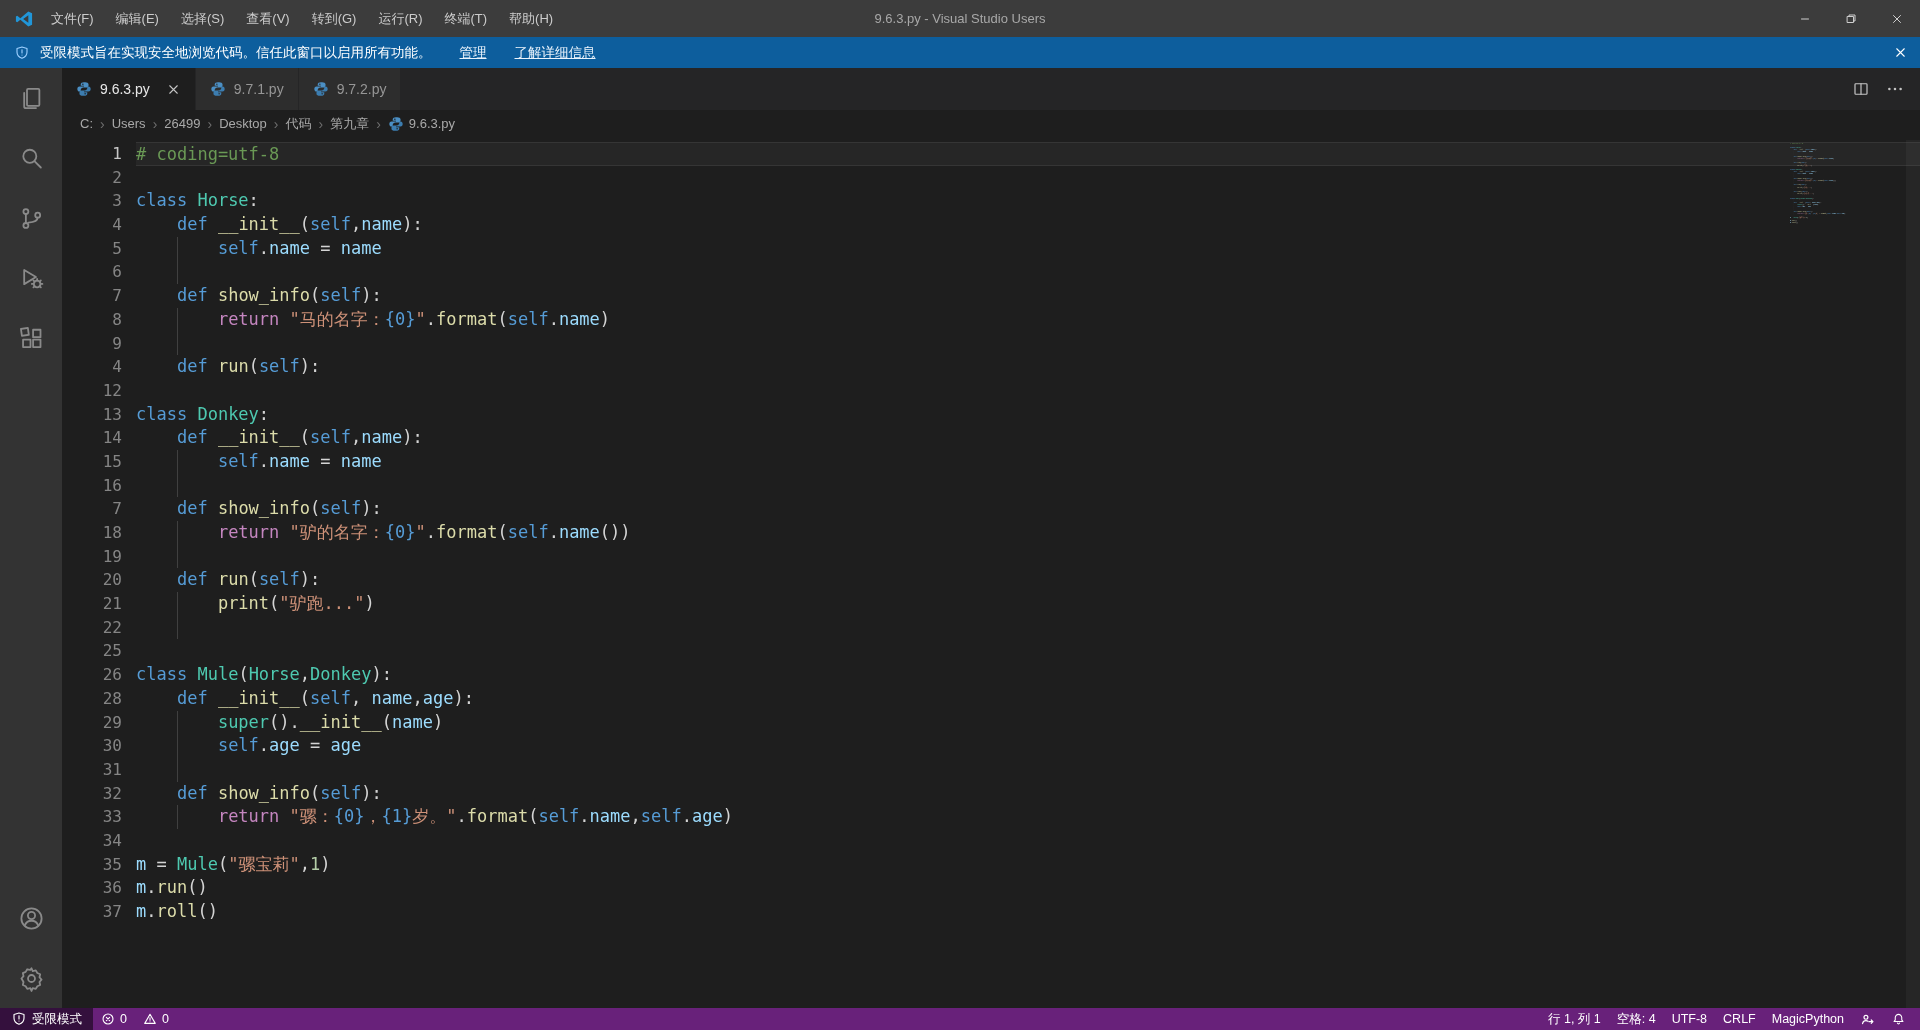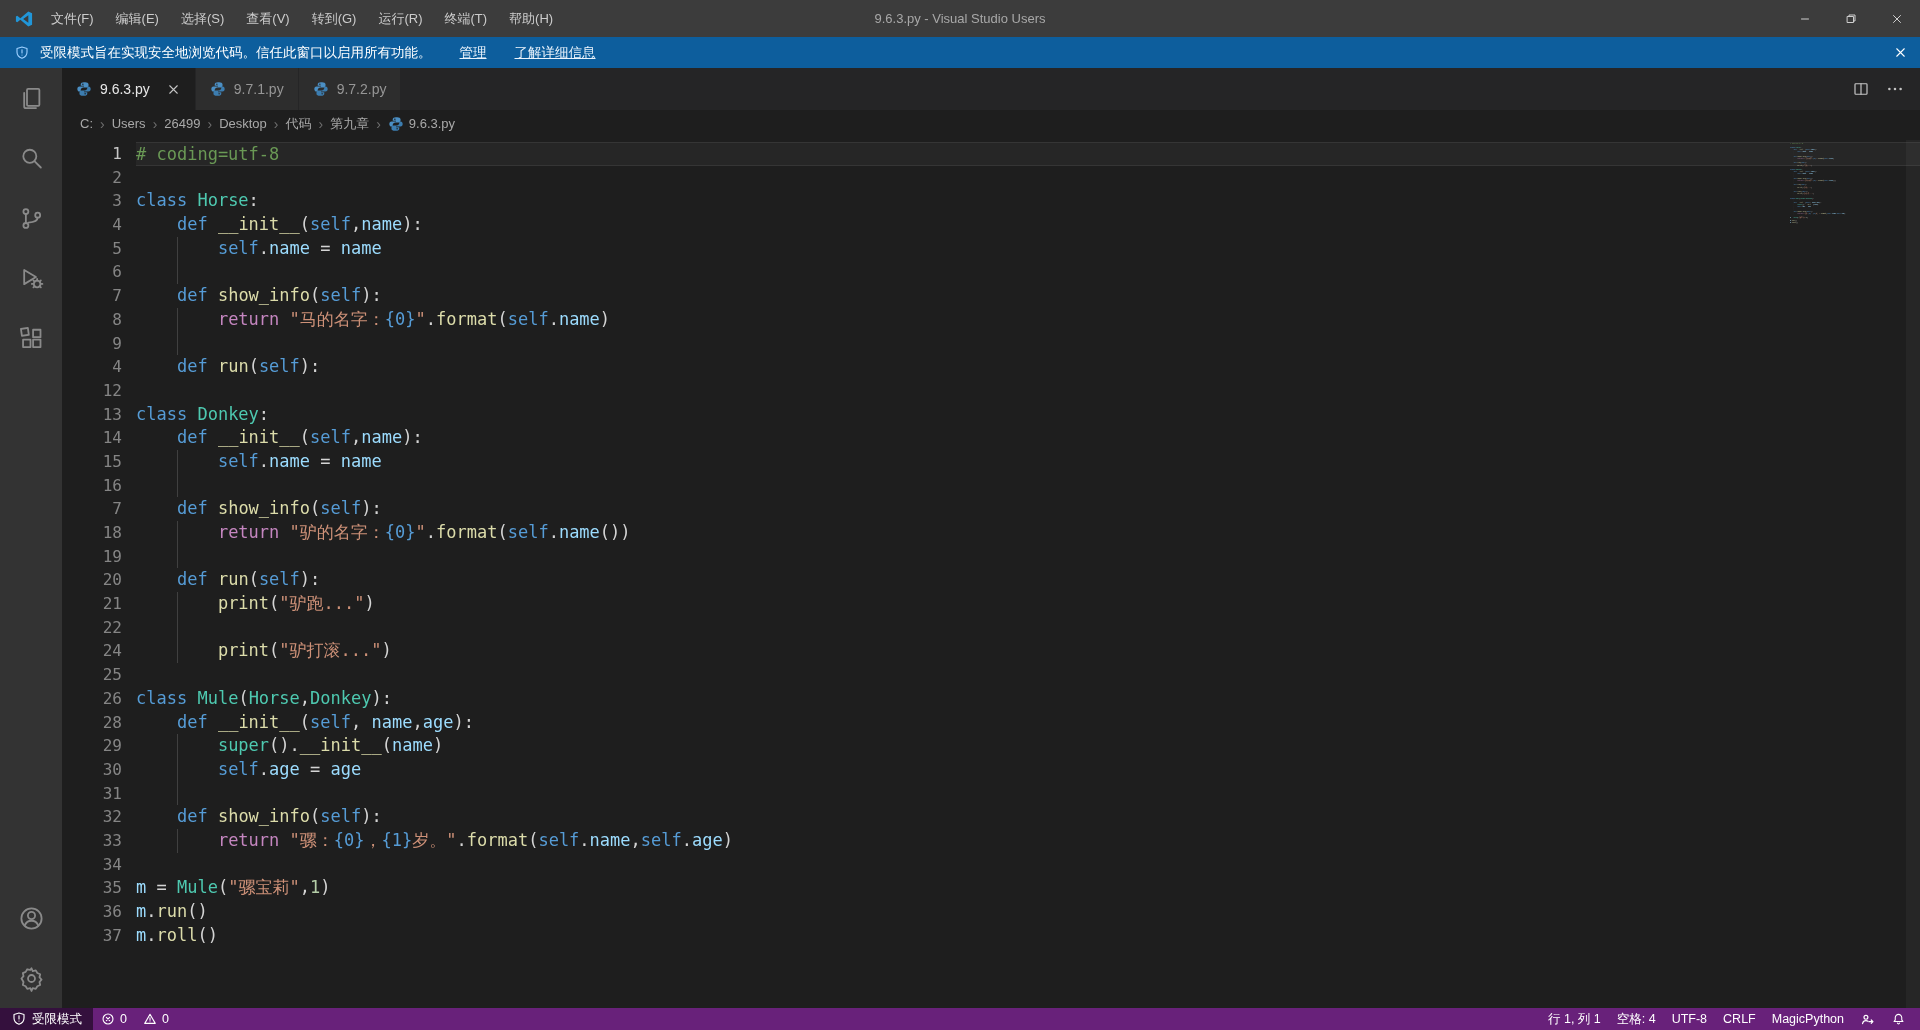--- a/index.html
+++ b/index.html
@@ -267,21 +267,20 @@
       <div class="line"><span class="ln">13</span><span class="lc"><span style="color: rgb(86, 156, 214);">class </span><span style="color: rgb(78, 201, 176);">Donkey</span><span style="color: rgb(212, 212, 212);">:</span></span></div>
       <div class="line"><span class="ln">14</span><span class="lc"><span style="color: rgb(212, 212, 212);">    </span><span style="color: rgb(86, 156, 214);">def </span><span style="color: rgb(220, 220, 170);">__init__</span><span style="color: rgb(212, 212, 212);">(</span><span style="color: rgb(86, 156, 214);">self</span><span style="color: rgb(212, 212, 212);">,</span><span style="color: rgb(156, 220, 254);">name</span><span style="color: rgb(212, 212, 212);">):</span></span></div>
       <div class="line"><span class="ln">15</span><span class="lc"><span class="guide" style="left: 40.92px;"></span><span style="color: rgb(212, 212, 212);">        </span><span style="color: rgb(86, 156, 214);">self</span><span style="color: rgb(212, 212, 212);">.</span><span style="color: rgb(156, 220, 254);">name</span><span style="color: rgb(212, 212, 212);"> = </span><span style="color: rgb(156, 220, 254);">name</span></span></div>
       <div class="line"><span class="ln">16</span><span class="lc"><span class="guide" style="left: 40.92px;"></span></span></div>
       <div class="line"><span class="ln">7</span><span class="lc"><span style="color: rgb(212, 212, 212);">    </span><span style="color: rgb(86, 156, 214);">def </span><span style="color: rgb(220, 220, 170);">show_info</span><span style="color: rgb(212, 212, 212);">(</span><span style="color: rgb(86, 156, 214);">self</span><span style="color: rgb(212, 212, 212);">):</span></span></div>
       <div class="line"><span class="ln">18</span><span class="lc"><span class="guide" style="left: 40.92px;"></span><span style="color: rgb(212, 212, 212);">        </span><span style="color: rgb(197, 134, 192);">return </span><span style="color: rgb(206, 145, 120);">"驴的名字：</span><span style="color: rgb(86, 156, 214);">{0}</span><span style="color: rgb(206, 145, 120);">"</span><span style="color: rgb(212, 212, 212);">.</span><span style="color: rgb(220, 220, 170);">format</span><span style="color: rgb(212, 212, 212);">(</span><span style="color: rgb(86, 156, 214);">self</span><span style="color: rgb(212, 212, 212);">.</span><span style="color: rgb(156, 220, 254);">name</span><span style="color: rgb(212, 212, 212);">())</span></span></div>
       <div class="line"><span class="ln">19</span><span class="lc"><span class="guide" style="left: 40.92px;"></span></span></div>
       <div class="line"><span class="ln">20</span><span class="lc"><span style="color: rgb(212, 212, 212);">    </span><span style="color: rgb(86, 156, 214);">def </span><span style="color: rgb(220, 220, 170);">run</span><span style="color: rgb(212, 212, 212);">(</span><span style="color: rgb(86, 156, 214);">self</span><span style="color: rgb(212, 212, 212);">):</span></span></div>
       <div class="line"><span class="ln">21</span><span class="lc"><span class="guide" style="left: 40.92px;"></span><span style="color: rgb(212, 212, 212);">        </span><span style="color: rgb(220, 220, 170);">print</span><span style="color: rgb(212, 212, 212);">(</span><span style="color: rgb(206, 145, 120);">"驴跑..."</span><span style="color: rgb(212, 212, 212);">)</span></span></div>
       <div class="line"><span class="ln">22</span><span class="lc"><span class="guide" style="left: 40.92px;"></span></span></div>
-      <div class="line"><span class="ln">24</span><span class="lc"><span class="guide" style="left: 40.92px;"></span><span style="color: rgb(212, 212, 212);">        </span><span style="color: rgb(220, 220, 170);">print</span><span style="color: rgb(212, 212, 212);">(</span><span style="color: rgb(206, 145, 120);">"驴打滚..."</span><span style="color: rgb(212, 212, 212);">)</span></span></div>
       <div class="line"><span class="ln">25</span><span class="lc"></span></div>
       <div class="line"><span class="ln">26</span><span class="lc"><span style="color: rgb(86, 156, 214);">class </span><span style="color: rgb(78, 201, 176);">Mule</span><span style="color: rgb(212, 212, 212);">(</span><span style="color: rgb(78, 201, 176);">Horse</span><span style="color: rgb(212, 212, 212);">,</span><span style="color: rgb(78, 201, 176);">Donkey</span><span style="color: rgb(212, 212, 212);">):</span></span></div>
       <div class="line"><span class="ln">28</span><span class="lc"><span style="color: rgb(212, 212, 212);">    </span><span style="color: rgb(86, 156, 214);">def </span><span style="color: rgb(220, 220, 170);">__init__</span><span style="color: rgb(212, 212, 212);">(</span><span style="color: rgb(86, 156, 214);">self</span><span style="color: rgb(212, 212, 212);">, </span><span style="color: rgb(156, 220, 254);">name</span><span style="color: rgb(212, 212, 212);">,</span><span style="color: rgb(156, 220, 254);">age</span><span style="color: rgb(212, 212, 212);">):</span></span></div>
       <div class="line"><span class="ln">29</span><span class="lc"><span class="guide" style="left: 40.92px;"></span><span style="color: rgb(212, 212, 212);">        </span><span style="color: rgb(78, 201, 176);">super</span><span style="color: rgb(212, 212, 212);">().</span><span style="color: rgb(220, 220, 170);">__init__</span><span style="color: rgb(212, 212, 212);">(</span><span style="color: rgb(156, 220, 254);">name</span><span style="color: rgb(212, 212, 212);">)</span></span></div>
       <div class="line"><span class="ln">30</span><span class="lc"><span class="guide" style="left: 40.92px;"></span><span style="color: rgb(212, 212, 212);">        </span><span style="color: rgb(86, 156, 214);">self</span><span style="color: rgb(212, 212, 212);">.</span><span style="color: rgb(156, 220, 254);">age</span><span style="color: rgb(212, 212, 212);"> = </span><span style="color: rgb(156, 220, 254);">age</span></span></div>
       <div class="line"><span class="ln">31</span><span class="lc"><span class="guide" style="left: 40.92px;"></span></span></div>
       <div class="line"><span class="ln">32</span><span class="lc"><span style="color: rgb(212, 212, 212);">    </span><span style="color: rgb(86, 156, 214);">def </span><span style="color: rgb(220, 220, 170);">show_info</span><span style="color: rgb(212, 212, 212);">(</span><span style="color: rgb(86, 156, 214);">self</span><span style="color: rgb(212, 212, 212);">):</span></span></div>
       <div class="line"><span class="ln">33</span><span class="lc"><span class="guide" style="left: 40.92px;"></span><span style="color: rgb(212, 212, 212);">        </span><span style="color: rgb(197, 134, 192);">return </span><span style="color: rgb(206, 145, 120);">"骡：</span><span style="color: rgb(86, 156, 214);">{0}</span><span style="color: rgb(206, 145, 120);">，</span><span style="color: rgb(86, 156, 214);">{1}</span><span style="color: rgb(206, 145, 120);">岁。"</span><span style="color: rgb(212, 212, 212);">.</span><span style="color: rgb(220, 220, 170);">format</span><span style="color: rgb(212, 212, 212);">(</span><span style="color: rgb(86, 156, 214);">self</span><span style="color: rgb(212, 212, 212);">.</span><span style="color: rgb(156, 220, 254);">name</span><span style="color: rgb(212, 212, 212);">,</span><span style="color: rgb(86, 156, 214);">self</span><span style="color: rgb(212, 212, 212);">.</span><span style="color: rgb(156, 220, 254);">age</span><span style="color: rgb(212, 212, 212);">)</span></span></div>
       <div class="line"><span class="ln">34</span><span class="lc"></span></div>
       <div class="line"><span class="ln">35</span><span class="lc"><span style="color: rgb(156, 220, 254);">m</span><span style="color: rgb(212, 212, 212);"> = </span><span style="color: rgb(78, 201, 176);">Mule</span><span style="color: rgb(212, 212, 212);">(</span><span style="color: rgb(206, 145, 120);">"骡宝莉"</span><span style="color: rgb(212, 212, 212);">,</span><span style="color: rgb(181, 206, 168);">1</span><span style="color: rgb(212, 212, 212);">)</span></span></div>

